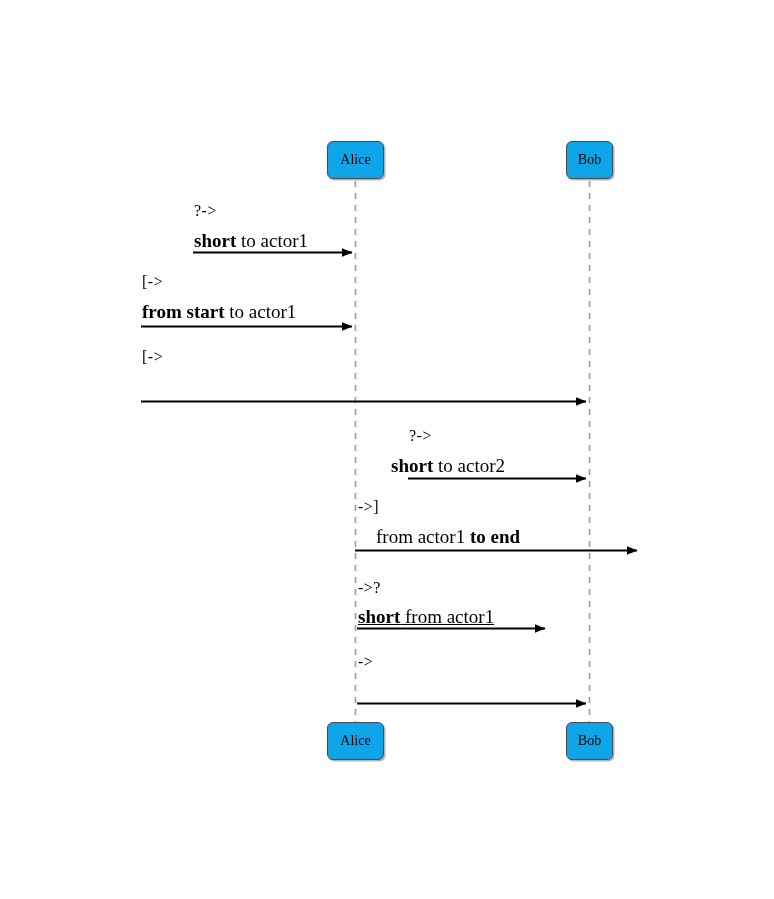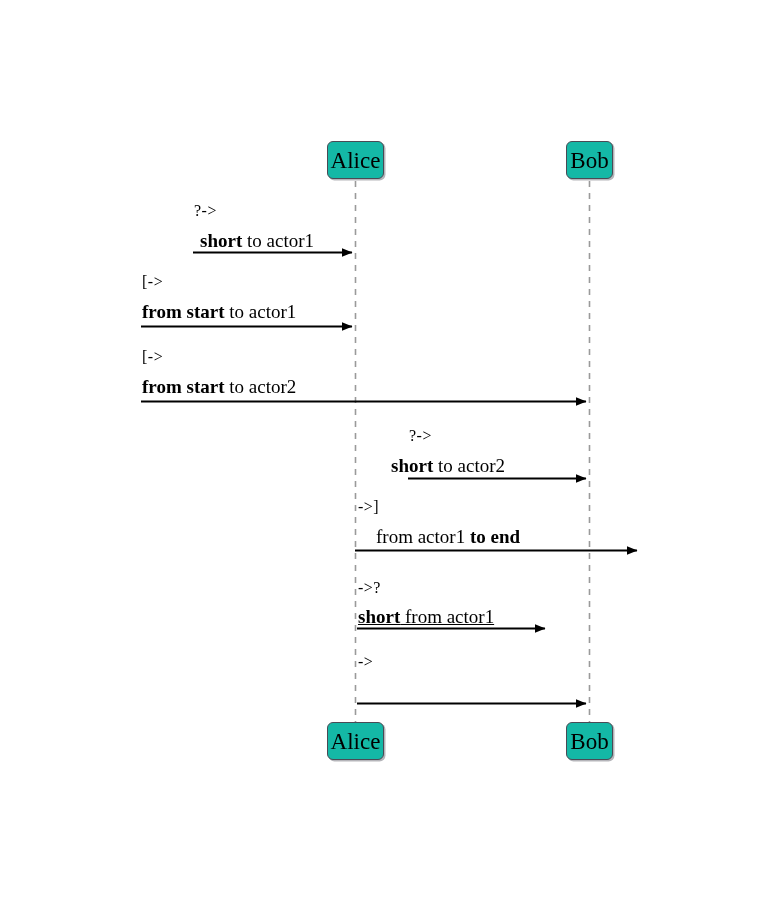--- a/index.html
+++ b/index.html
@@ -20,27 +20,27 @@
     height: 899px;
   }
   #diagram-svg {
     position: absolute;
     left: 0;
     top: 0;
   }
   .actor-box {
     position: absolute;
     box-sizing: border-box;
-    background: #14b8a6;
+    background: #0ea5e9;
     border: 1.4px solid #4a4a55;
     border-radius: 6px;
     display: flex;
     align-items: center;
     justify-content: center;
-    font-size: 23px;
+    font-size: 14px;
     line-height: 1;
     color: #000000;
     font-family: "Liberation Serif", "DejaVu Serif", serif;
     box-shadow: 1.5px 1.5px 0 rgba(120,120,130,0.55);
   }
   .msg-label {
     position: absolute;
     white-space: nowrap;
     font-size: 19px;
     line-height: 1;
@@ -96,33 +96,30 @@
   </div>
 
   <div class="actor-box" style="left:327px; top:722px; width:57px; height:38px;">
     <span>Alice</span>
   </div>
   <div class="actor-box" style="left:566px; top:722px; width:47px; height:38px;">
     <span>Bob</span>
   </div>
 
   <div class="msg-arrowtag" style="left:194px; top:203px;">?-&gt;</div>
-  <div class="msg-label" style="left:200px; top:231px;">
+  <div class="msg-label" style="left:194px; top:231px;">
     <span class="b">short</span><span> to actor1</span>
   </div>
 
   <div class="msg-arrowtag" style="left:142px; top:274px;">[-&gt;</div>
   <div class="msg-label" style="left:142px; top:302px;">
     <span class="b">from start</span><span> to actor1</span>
   </div>
 
   <div class="msg-arrowtag" style="left:142px; top:349px;">[-&gt;</div>
-  <div class="msg-label" style="left:142px; top:377px;">
-    <span class="b">from start</span><span> to actor2</span>
-  </div>
 
   <div class="msg-arrowtag" style="left:409px; top:428px;">?-&gt;</div>
   <div class="msg-label" style="left:391px; top:456px;">
     <span class="b">short</span><span> to actor2</span>
   </div>
 
   <div class="msg-arrowtag" style="left:358px; top:499px;">-&gt;]</div>
   <div class="msg-label" style="left:376px; top:527px;">
     <span>from actor1 </span><span class="b">to end</span>
   </div>

